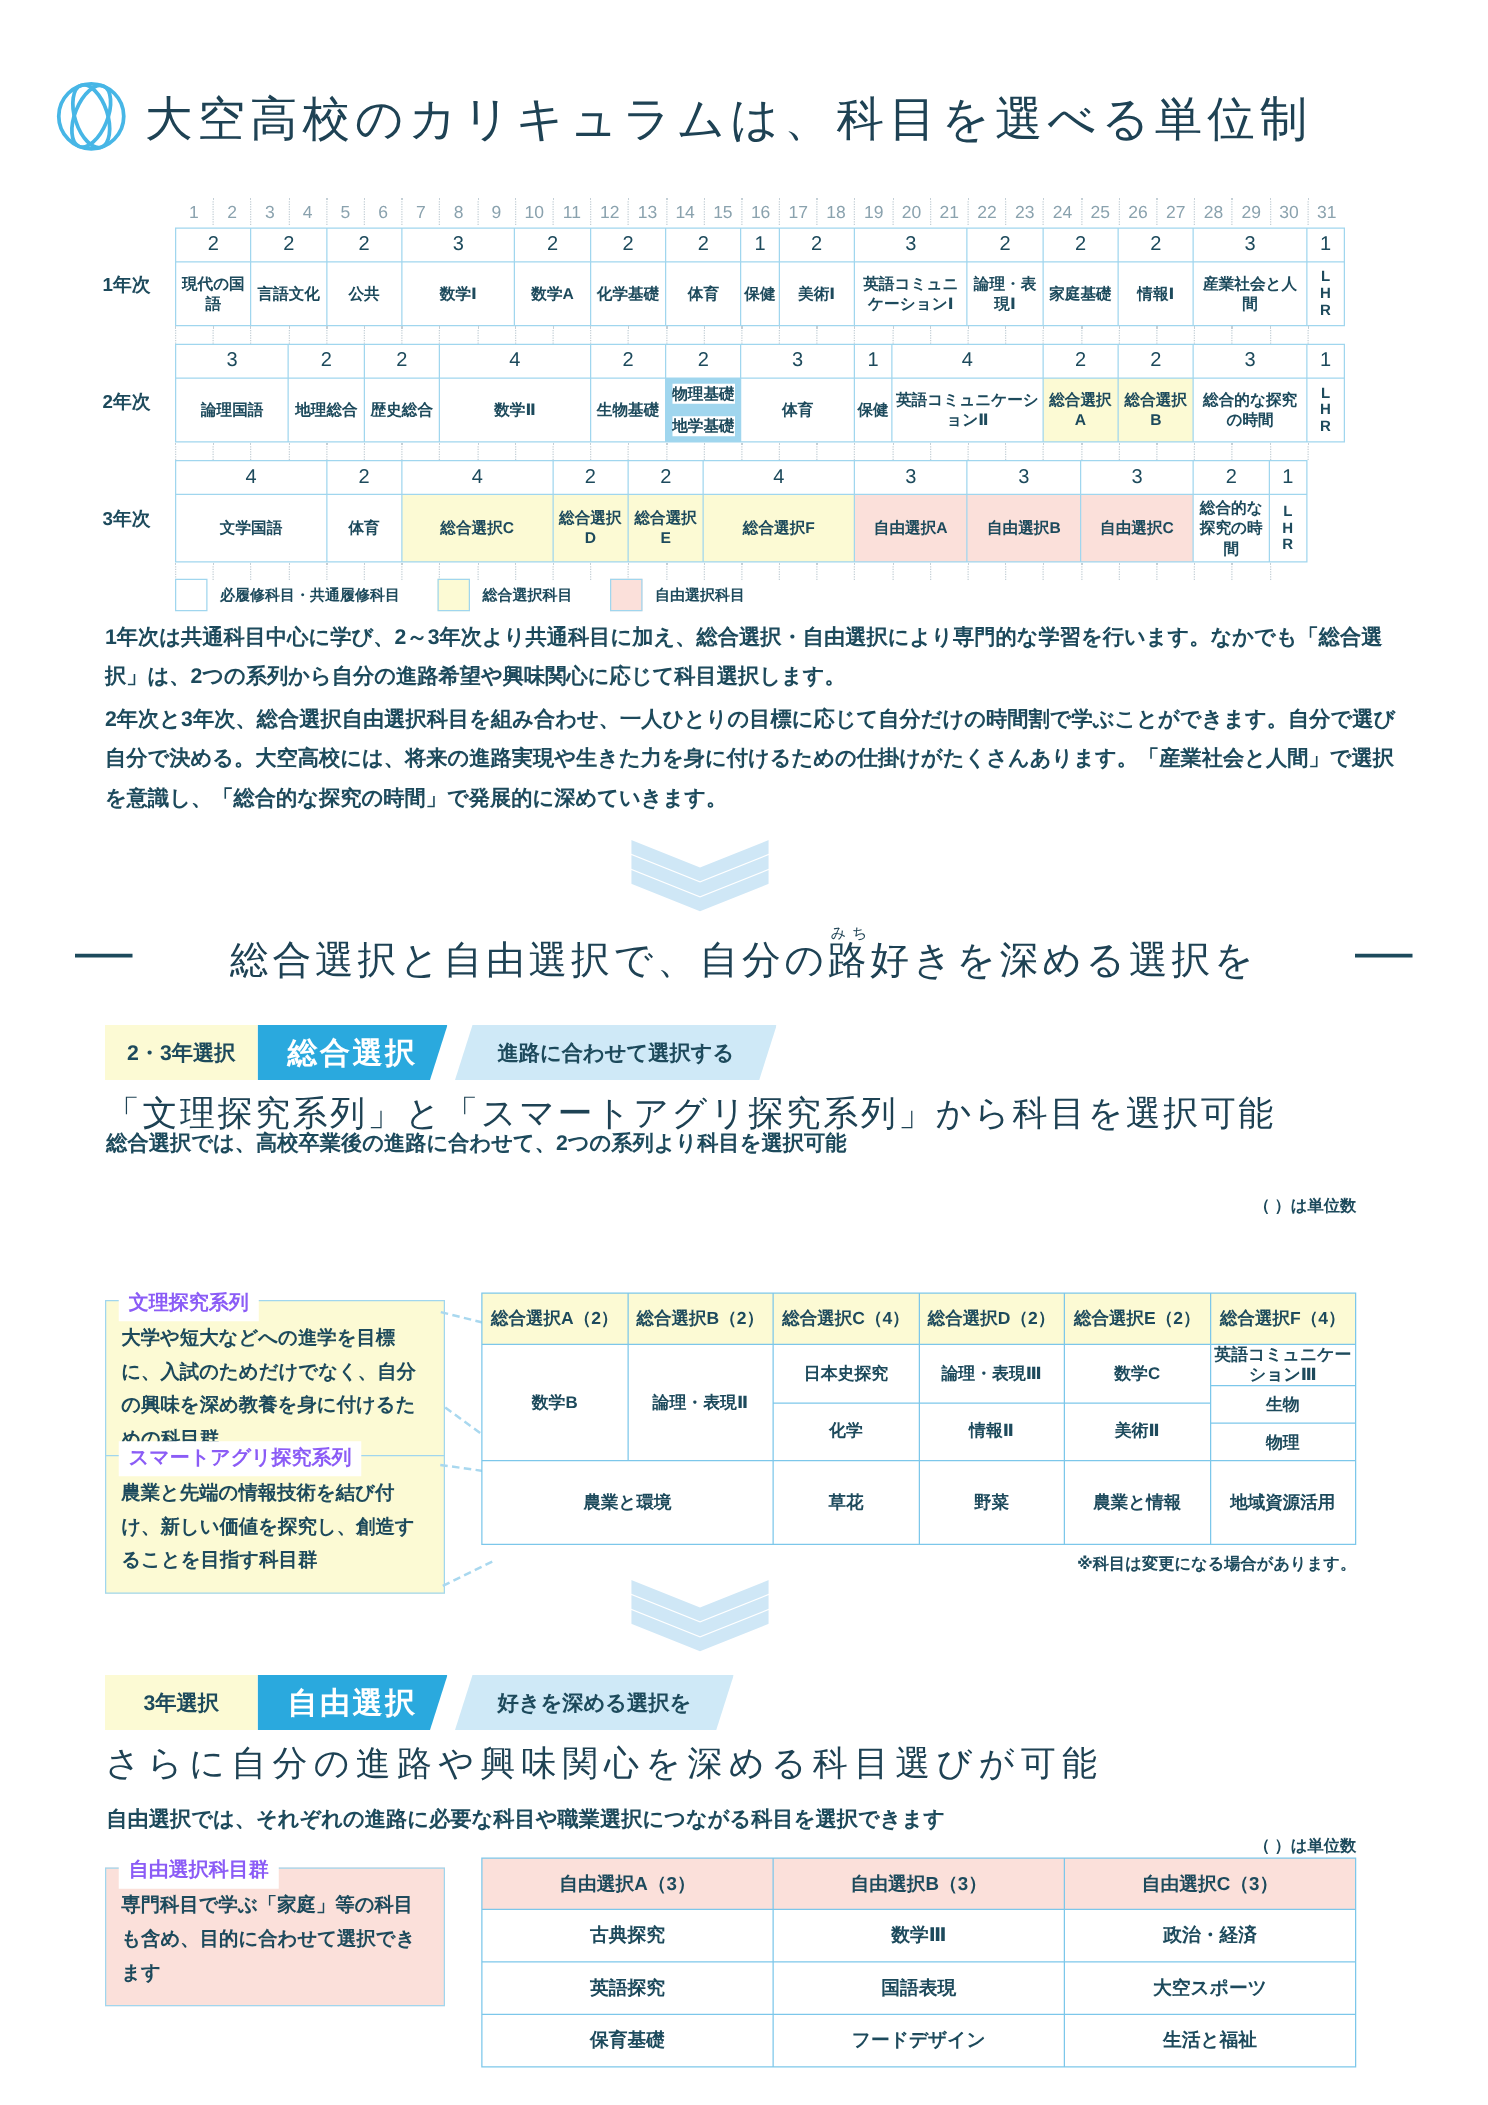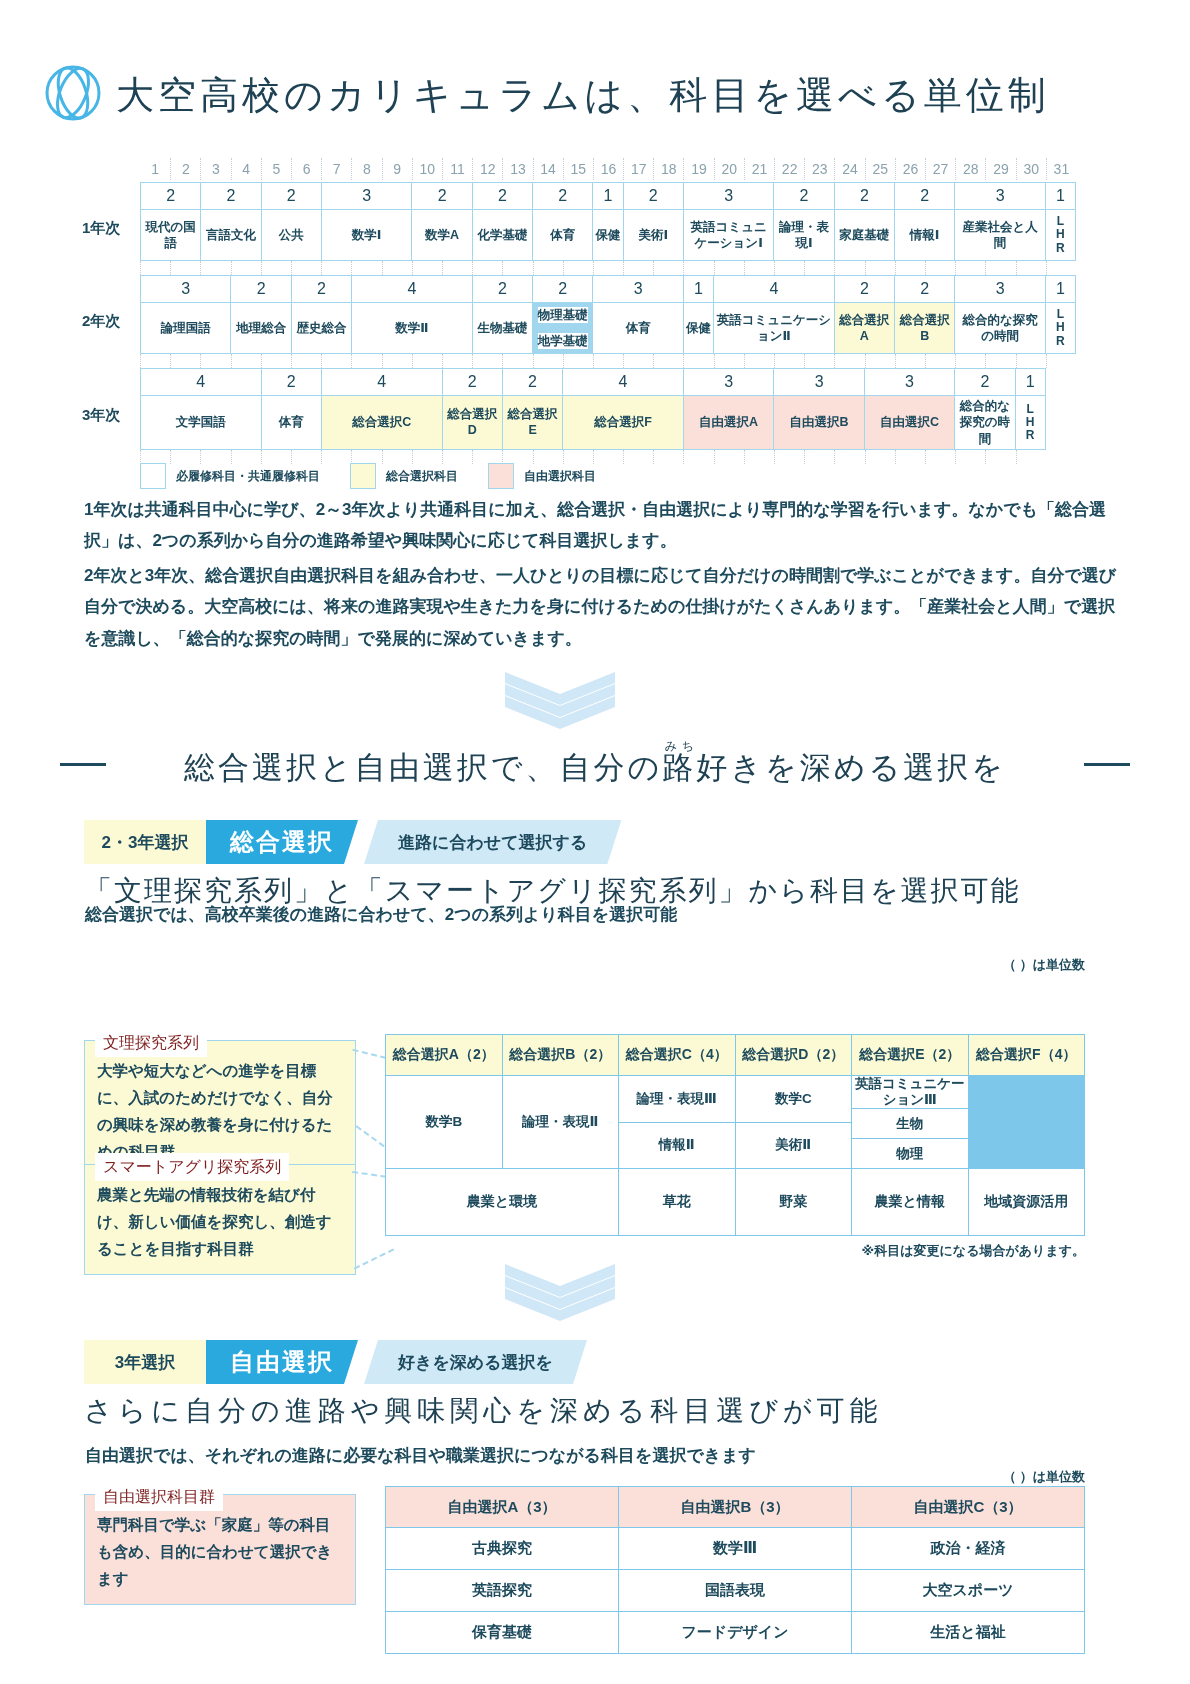--- a/index.html
+++ b/index.html
@@ -56,21 +56,21 @@
   .bdg-tag{margin-left:6px;background:#cfe9f7;display:flex;align-items:center;justify-content:center;font-size:17px;font-weight:bold;clip-path:polygon(14px 0,100% 0,calc(100% - 14px) 100%,0 100%);padding:0 34px;}
 
   .h2{left:84px;font-size:28px;letter-spacing:2px;color:#1e4254;white-space:nowrap;}
   .h3sp{letter-spacing:5px;}
   .sub{left:85px;font-size:17px;font-weight:bold;}
   .unitnote{left:385px;width:700px;text-align:right;font-size:13px;font-weight:bold;}
 
   
   .sbox{left:84px;width:272px;background:#fcfad4;border:1px solid #a0d6ee;padding:16px 12px 12px;font-size:15.5px;font-weight:bold;line-height:1.75;box-sizing:border-box;}
   .sbox.pink{background:#fbe0da;}
-  .btitle{position:absolute;top:-12px;left:10px;background:#fff;padding:0 8px;color:#7f1d1d;font-size:16px;font-weight:normal;white-space:nowrap;}
+  .btitle{position:absolute;top:-12px;left:10px;background:#fff;padding:0 8px;color:#8b5cf6;font-size:16px;font-weight:bold;white-space:nowrap;}
   .conn{border-top:2px dashed #a9d8ef;width:44px;}
 
   
   .stable{left:385px;top:1034px;width:700px;display:grid;grid-template-columns:repeat(6,1fr);gap:1px;background:#7cc7ea;padding:1px;box-sizing:border-box;}
   .hcell{background:#fcfad4;height:40px;display:flex;align-items:center;justify-content:center;font-size:14px;font-weight:bold;text-align:center;}
   .bcell{background:#7cc7ea;display:grid;grid-auto-rows:1fr;gap:1px;height:92px;}
   .bitem{background:#fff;display:flex;align-items:center;justify-content:center;font-size:13.5px;font-weight:bold;text-align:center;line-height:1.2;padding:0 2px;}
   .acell{background:#fff;height:66px;display:flex;align-items:center;justify-content:center;font-size:14px;font-weight:bold;}
 
   
@@ -465,20 +465,24 @@
       <div class="hcell">総合選択D（2）</div>
       <div class="hcell">総合選択E（2）</div>
       <div class="hcell">総合選択F（4）</div>
       <div class="bcell">
         <div class="bitem">数学B</div>
       </div>
       <div class="bcell">
         <div class="bitem">論理・表現Ⅱ</div>
       </div>
       <div class="bcell">
+        <div class="bitem">日本史探究</div>
+        <div class="bitem">化学</div>
+      </div>
+      <div class="bcell">
         <div class="bitem">論理・表現Ⅲ</div>
         <div class="bitem">情報Ⅱ</div>
       </div>
       <div class="bcell">
         <div class="bitem">数学C</div>
         <div class="bitem">美術Ⅱ</div>
       </div>
       <div class="bcell">
         <div class="bitem">英語コミュニケーションⅢ</div>
         <div class="bitem">生物</div>

